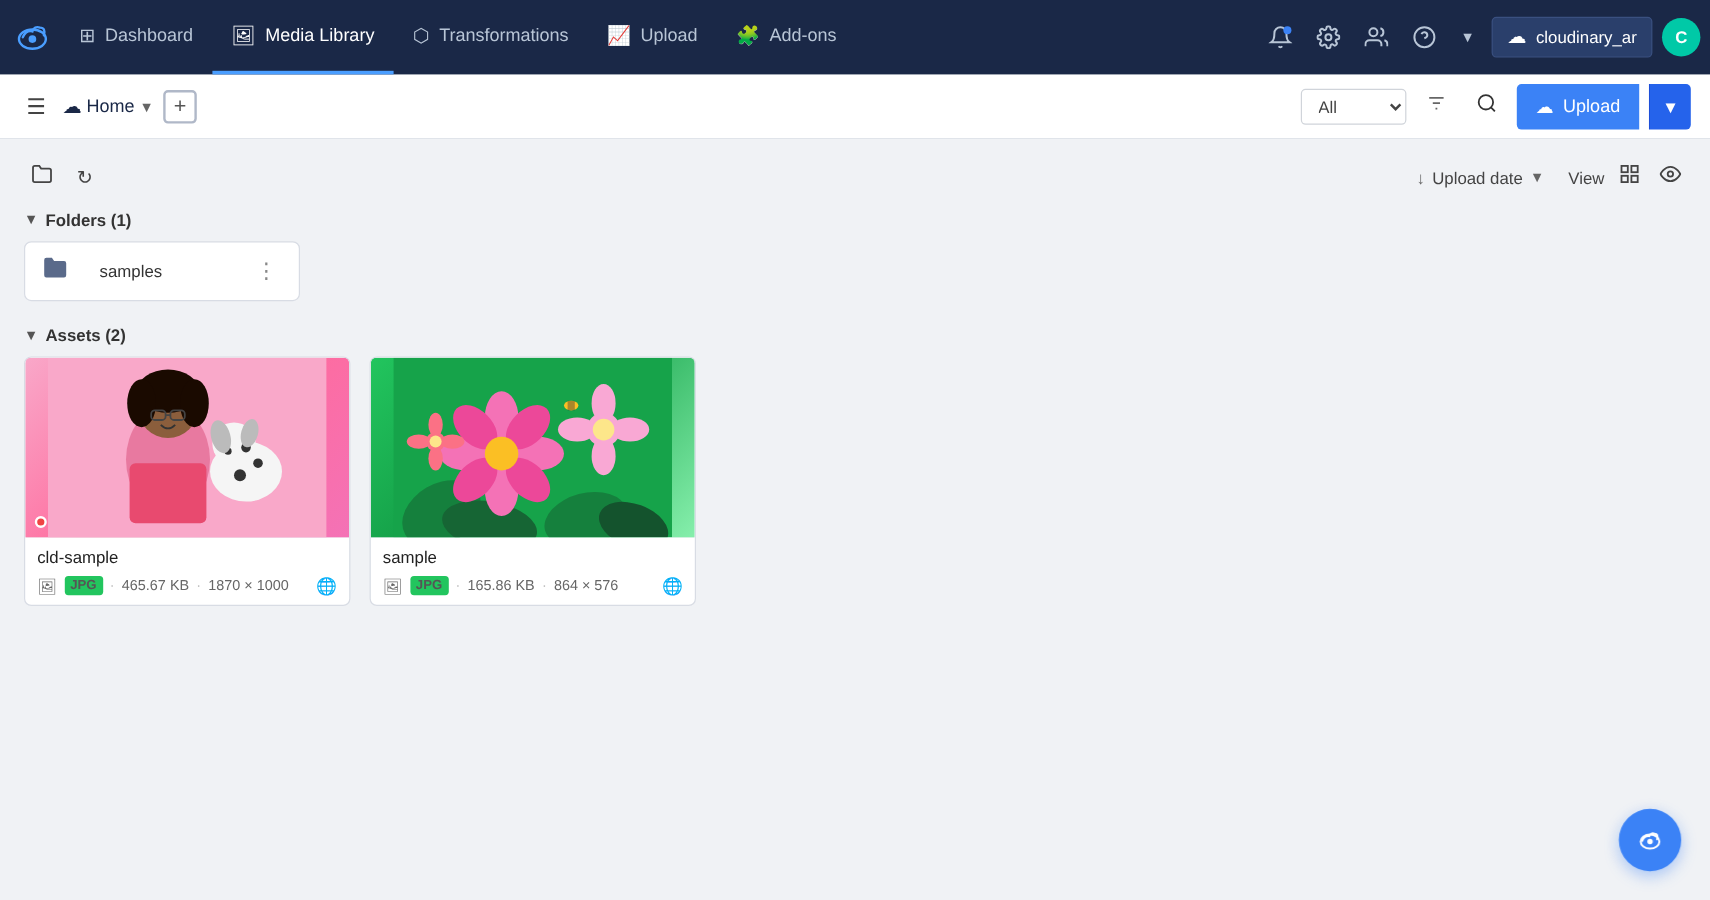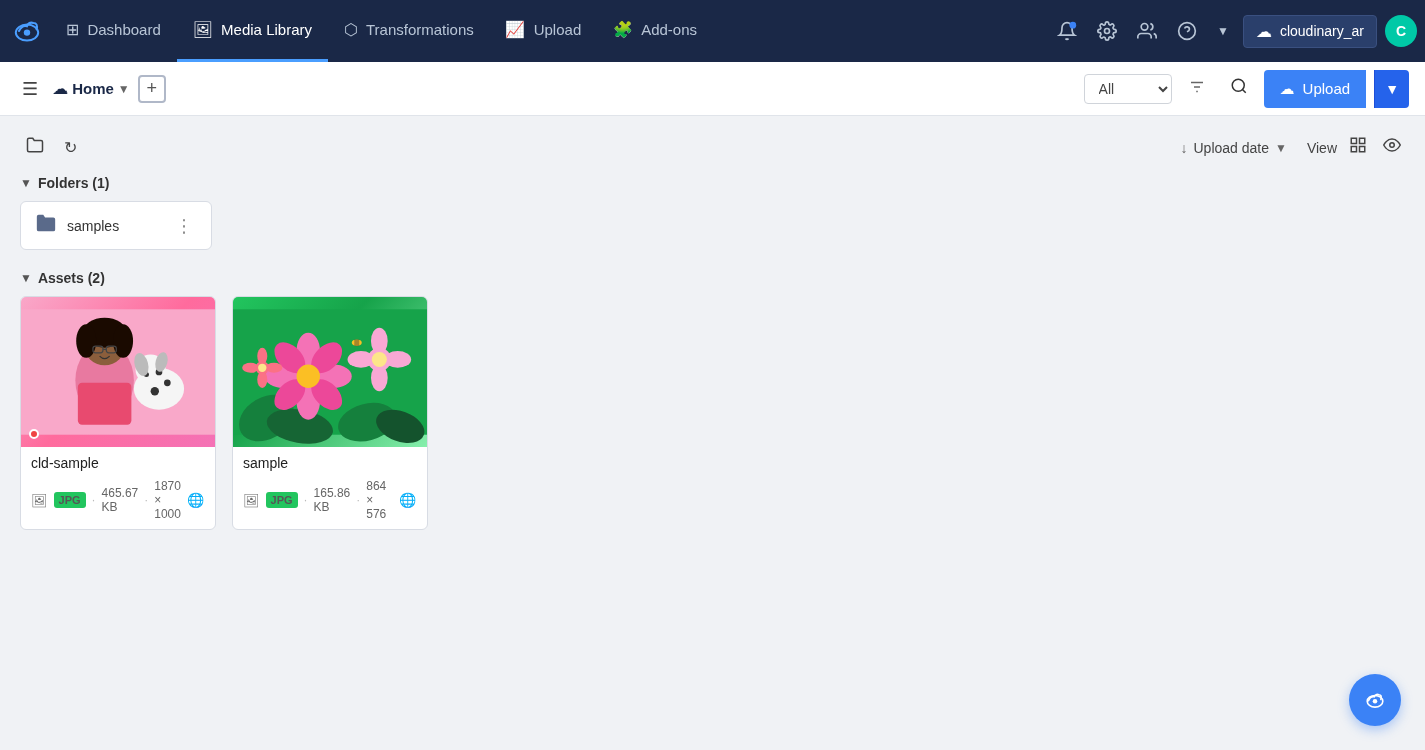--- a/index.html
+++ b/index.html
@@ -283,22 +283,22 @@
       margin-bottom: 20px;
       flex-wrap: wrap;
     }
     .folder-card {
       background: #fff;
       border: 1px solid #d8dce4;
       border-radius: 6px;
       padding: 10px 14px;
       display: flex;
       align-items: center;
-      gap: 10px;
-      width: 192px;
+      gap: 26px;
+      width: 230px;
       cursor: pointer;
       position: relative;
     }
     .folder-icon { font-size: 20px; color: #5a6a8a; }
     .folder-name { font-size: 14px; color: #333; flex: 1; }
     .folder-menu-btn {
       background: none;
       border: none;
       cursor: pointer;
       color: #888;
@@ -311,21 +311,21 @@
     .assets-section { margin-top: 8px; }
     .assets-grid {
       display: flex;
       gap: 16px;
       flex-wrap: wrap;
     }
     .asset-card {
       background: #fff;
       border: 1px solid #d8dce4;
       border-radius: 6px;
-      width: 196px;
+      width: 272px;
       overflow: hidden;
       cursor: pointer;
     }
     .asset-thumb {
       width: 100%;
       height: 150px;
       overflow: hidden;
       position: relative;
       background: #e8ecf0;
     }
@@ -475,21 +475,21 @@
     <div class="avatar-circle">
       <span>C</span>
     </div>
   </div>
 </nav>
 
 <div class="secondary-toolbar">
   <button class="toolbar-btn">☰</button>
   <div class="home-section">
     <span style="font-size:16px;">☁</span>
-    <span style="font-size:15px; font-weight:700;">Home</span>
+    <span style="font-size:15px; font-weight:400;">Home</span>
     <span class="home-chevron">▼</span>
   </div>
   <div class="add-btn">+</div>
   <div class="search-section">
     <select class="filter-select">
       <option>All</option>
       <option>Images</option>
       <option>Videos</option>
       <option>Raw</option>
     </select>

